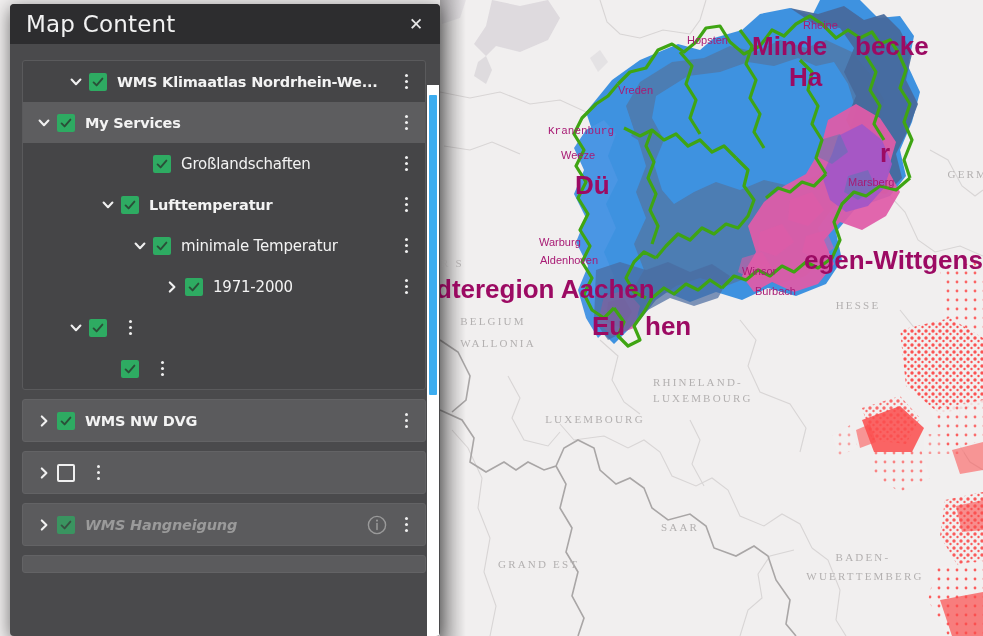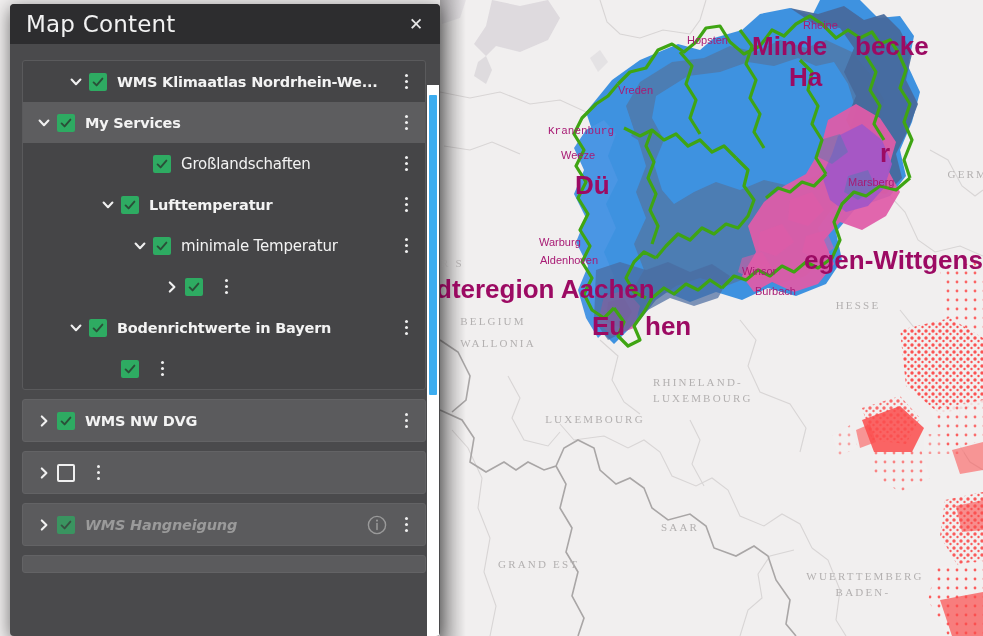--- a/index.html
+++ b/index.html
@@ -391,21 +391,21 @@
   <div id="map-labels">
       <div class="country-label" style="left: 918px; top: 168px; width: 130px;">GERMANY</div>
       <div class="country-label" style="left: 458px; top: 315px; width: 70px;">BELGIUM</div>
       <div class="country-label" style="left: 458px; top: 337px; width: 80px;">WALLONIA</div>
       <div class="country-label" style="left: 540px; top: 413px; width: 110px;">LUXEMBOURG</div>
       <div class="country-label" style="left: 655px; top: 473px; width: 50px; margin-top: 48px;">SAAR</div>
       <div class="country-label" style="left: 498px; top: 558px; width: 80px;">GRAND EST</div>
       <div class="country-label" style="left: 834px; top: 299px; width: 48px;">HESSE</div>
       <div class="country-label" style="left: 653px; top: 376px; width: 90px;">RHINELAND-</div>
       <div class="country-label" style="left: 653px; top: 392px; width: 90px;">LUXEMBOURG</div>
-      <div class="country-label" style="left: 834px; top: 551px; width: 58px; margin-top: 35px;">BADEN-</div>
+      <div class="country-label" style="left: 834px; top: 551px; width: 58px;">BADEN-</div>
       <div class="country-label" style="left: 806px; top: 570px; width: 118px;">WUERTTEMBERG</div>
       <div class="country-label" style="left: 441px; top: 238px; width: 22px; margin-top: 19px;">R S</div>
       <div class="region-label-big" style="left: 752px; top: 31px;">Minde</div>
       <div class="region-label-big" style="left: 855px; top: 31px;">becke</div>
       <div class="region-label-big" style="left: 789px; top: 62px;">Ha</div>
       <div class="region-label-big" style="left: 575px; top: 170px;">Dü</div>
       <div class="region-label-big" style="left: 880px; top: 138px;">r</div>
       <div class="region-label-big" style="left: 804px; top: 245px;">egen-Wittgenstein</div>
       <div class="region-label-big" style="left: 436px; top: 274px;">dteregion Aachen</div>
       <div class="region-label-big" style="left: 592px; top: 311px;">Eu</div>
@@ -524,38 +524,38 @@
                 <div class="chev">
                   <svg width="14" height="14" viewBox="0 0 14 14">
                     <path d="M4.8 2.4 L9.4 7 L4.8 11.6" fill="none" stroke="#f0f0f0" stroke-width="2.1" stroke-linecap="round" stroke-linejoin="round"></path>
                   </svg>
                 </div>
                 <div class="cbx checked">
                   <svg width="14" height="14" viewBox="0 0 14 14">
                     <path d="M2.6 7.4 L5.6 10.4 L11.4 3.6" fill="none" stroke="#2a4f38" stroke-width="1.9" stroke-linecap="round" stroke-linejoin="round"></path>
                   </svg>
                 </div>
+                <div class="row-label normal">1971-2000</div>
                 <div class="kebab">
                   <i></i>
                   <i></i>
                   <i></i>
                 </div>
               </div>
               <div class="row plain ind1">
                 <div class="chev">
                   <svg width="14" height="14" viewBox="0 0 14 14">
                     <path d="M2.6 4.6 L7 9.2 L11.4 4.6" fill="none" stroke="#f0f0f0" stroke-width="2.1" stroke-linecap="round" stroke-linejoin="round"></path>
                   </svg>
                 </div>
                 <div class="cbx checked">
                   <svg width="14" height="14" viewBox="0 0 14 14">
                     <path d="M2.6 7.4 L5.6 10.4 L11.4 3.6" fill="none" stroke="#2a4f38" stroke-width="1.9" stroke-linecap="round" stroke-linejoin="round"></path>
                   </svg>
                 </div>
-                <div class="row-label">Bodenrichtwerte in Bayern</div>
                 <div class="kebab">
                   <i></i>
                   <i></i>
                   <i></i>
                 </div>
               </div>
               <div class="row plain ind2">
                 <div class="chev empty"></div>
                 <div class="cbx checked">
                   <svg width="14" height="14" viewBox="0 0 14 14">

